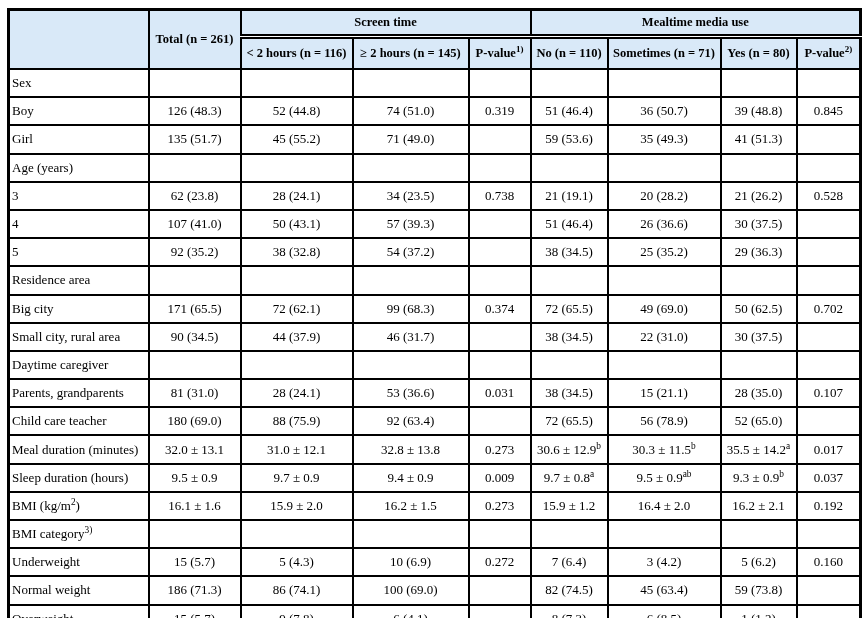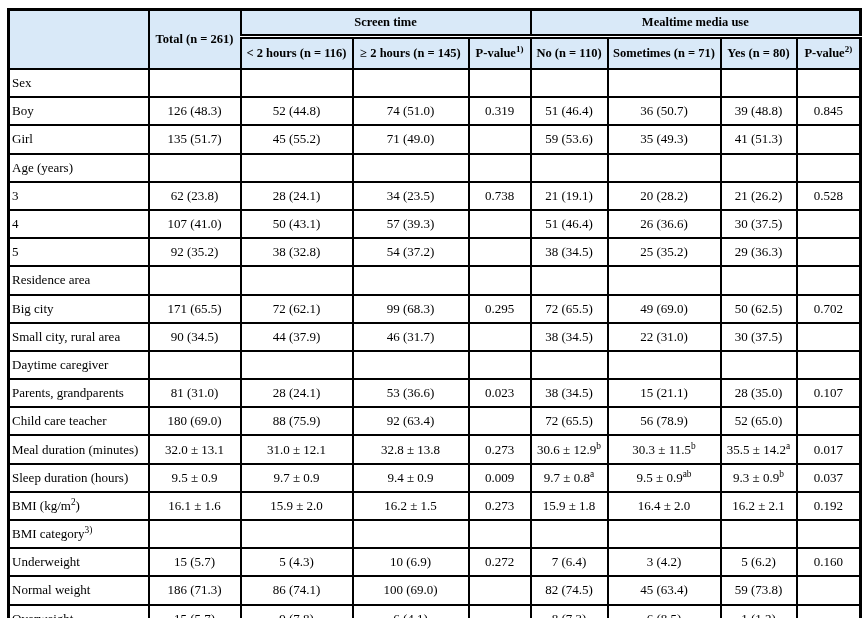--- a/index.html
+++ b/index.html
@@ -141,21 +141,21 @@
           <td class="cell"></td>
           <td class="cell"></td>
           <td class="cell"></td>
           <td class="cell"></td>
         </tr>
         <tr>
           <td class="label">Big city</td>
           <td class="cell">171 (65.5)</td>
           <td class="cell">72 (62.1)</td>
           <td class="cell">99 (68.3)</td>
-          <td class="cell">0.295</td>
+          <td class="cell">0.374</td>
           <td class="cell">72 (65.5)</td>
           <td class="cell">49 (69.0)</td>
           <td class="cell">50 (62.5)</td>
           <td class="cell">0.702</td>
         </tr>
         <tr>
           <td class="label">Small city, rural area</td>
           <td class="cell">90 (34.5)</td>
           <td class="cell">44 (37.9)</td>
           <td class="cell">46 (31.7)</td>
@@ -174,21 +174,21 @@
           <td class="cell"></td>
           <td class="cell"></td>
           <td class="cell"></td>
           <td class="cell"></td>
         </tr>
         <tr>
           <td class="label">Parents, grandparents</td>
           <td class="cell">81 (31.0)</td>
           <td class="cell">28 (24.1)</td>
           <td class="cell">53 (36.6)</td>
-          <td class="cell">0.023</td>
+          <td class="cell">0.031</td>
           <td class="cell">38 (34.5)</td>
           <td class="cell">15 (21.1)</td>
           <td class="cell">28 (35.0)</td>
           <td class="cell">0.107</td>
         </tr>
         <tr>
           <td class="label">Child care teacher</td>
           <td class="cell">180 (69.0)</td>
           <td class="cell">88 (75.9)</td>
           <td class="cell">92 (63.4)</td>
@@ -219,21 +219,21 @@
           <td class="cell">9.5 ± 0.9<sup>ab</sup></td>
           <td class="cell">9.3 ± 0.9<sup>b</sup></td>
           <td class="cell">0.037</td>
         </tr>
         <tr>
           <td class="label">BMI (kg/m<sup>2</sup>)</td>
           <td class="cell">16.1 ± 1.6</td>
           <td class="cell">15.9 ± 2.0</td>
           <td class="cell">16.2 ± 1.5</td>
           <td class="cell">0.273</td>
-          <td class="cell">15.9 ± 1.8</td>
+          <td class="cell">15.9 ± 1.2</td>
           <td class="cell">16.4 ± 2.0</td>
           <td class="cell">16.2 ± 2.1</td>
           <td class="cell">0.192</td>
         </tr>
         <tr>
           <td class="label">BMI category<sup>3)</sup></td>
           <td class="cell"></td>
           <td class="cell"></td>
           <td class="cell"></td>
           <td class="cell"></td>

